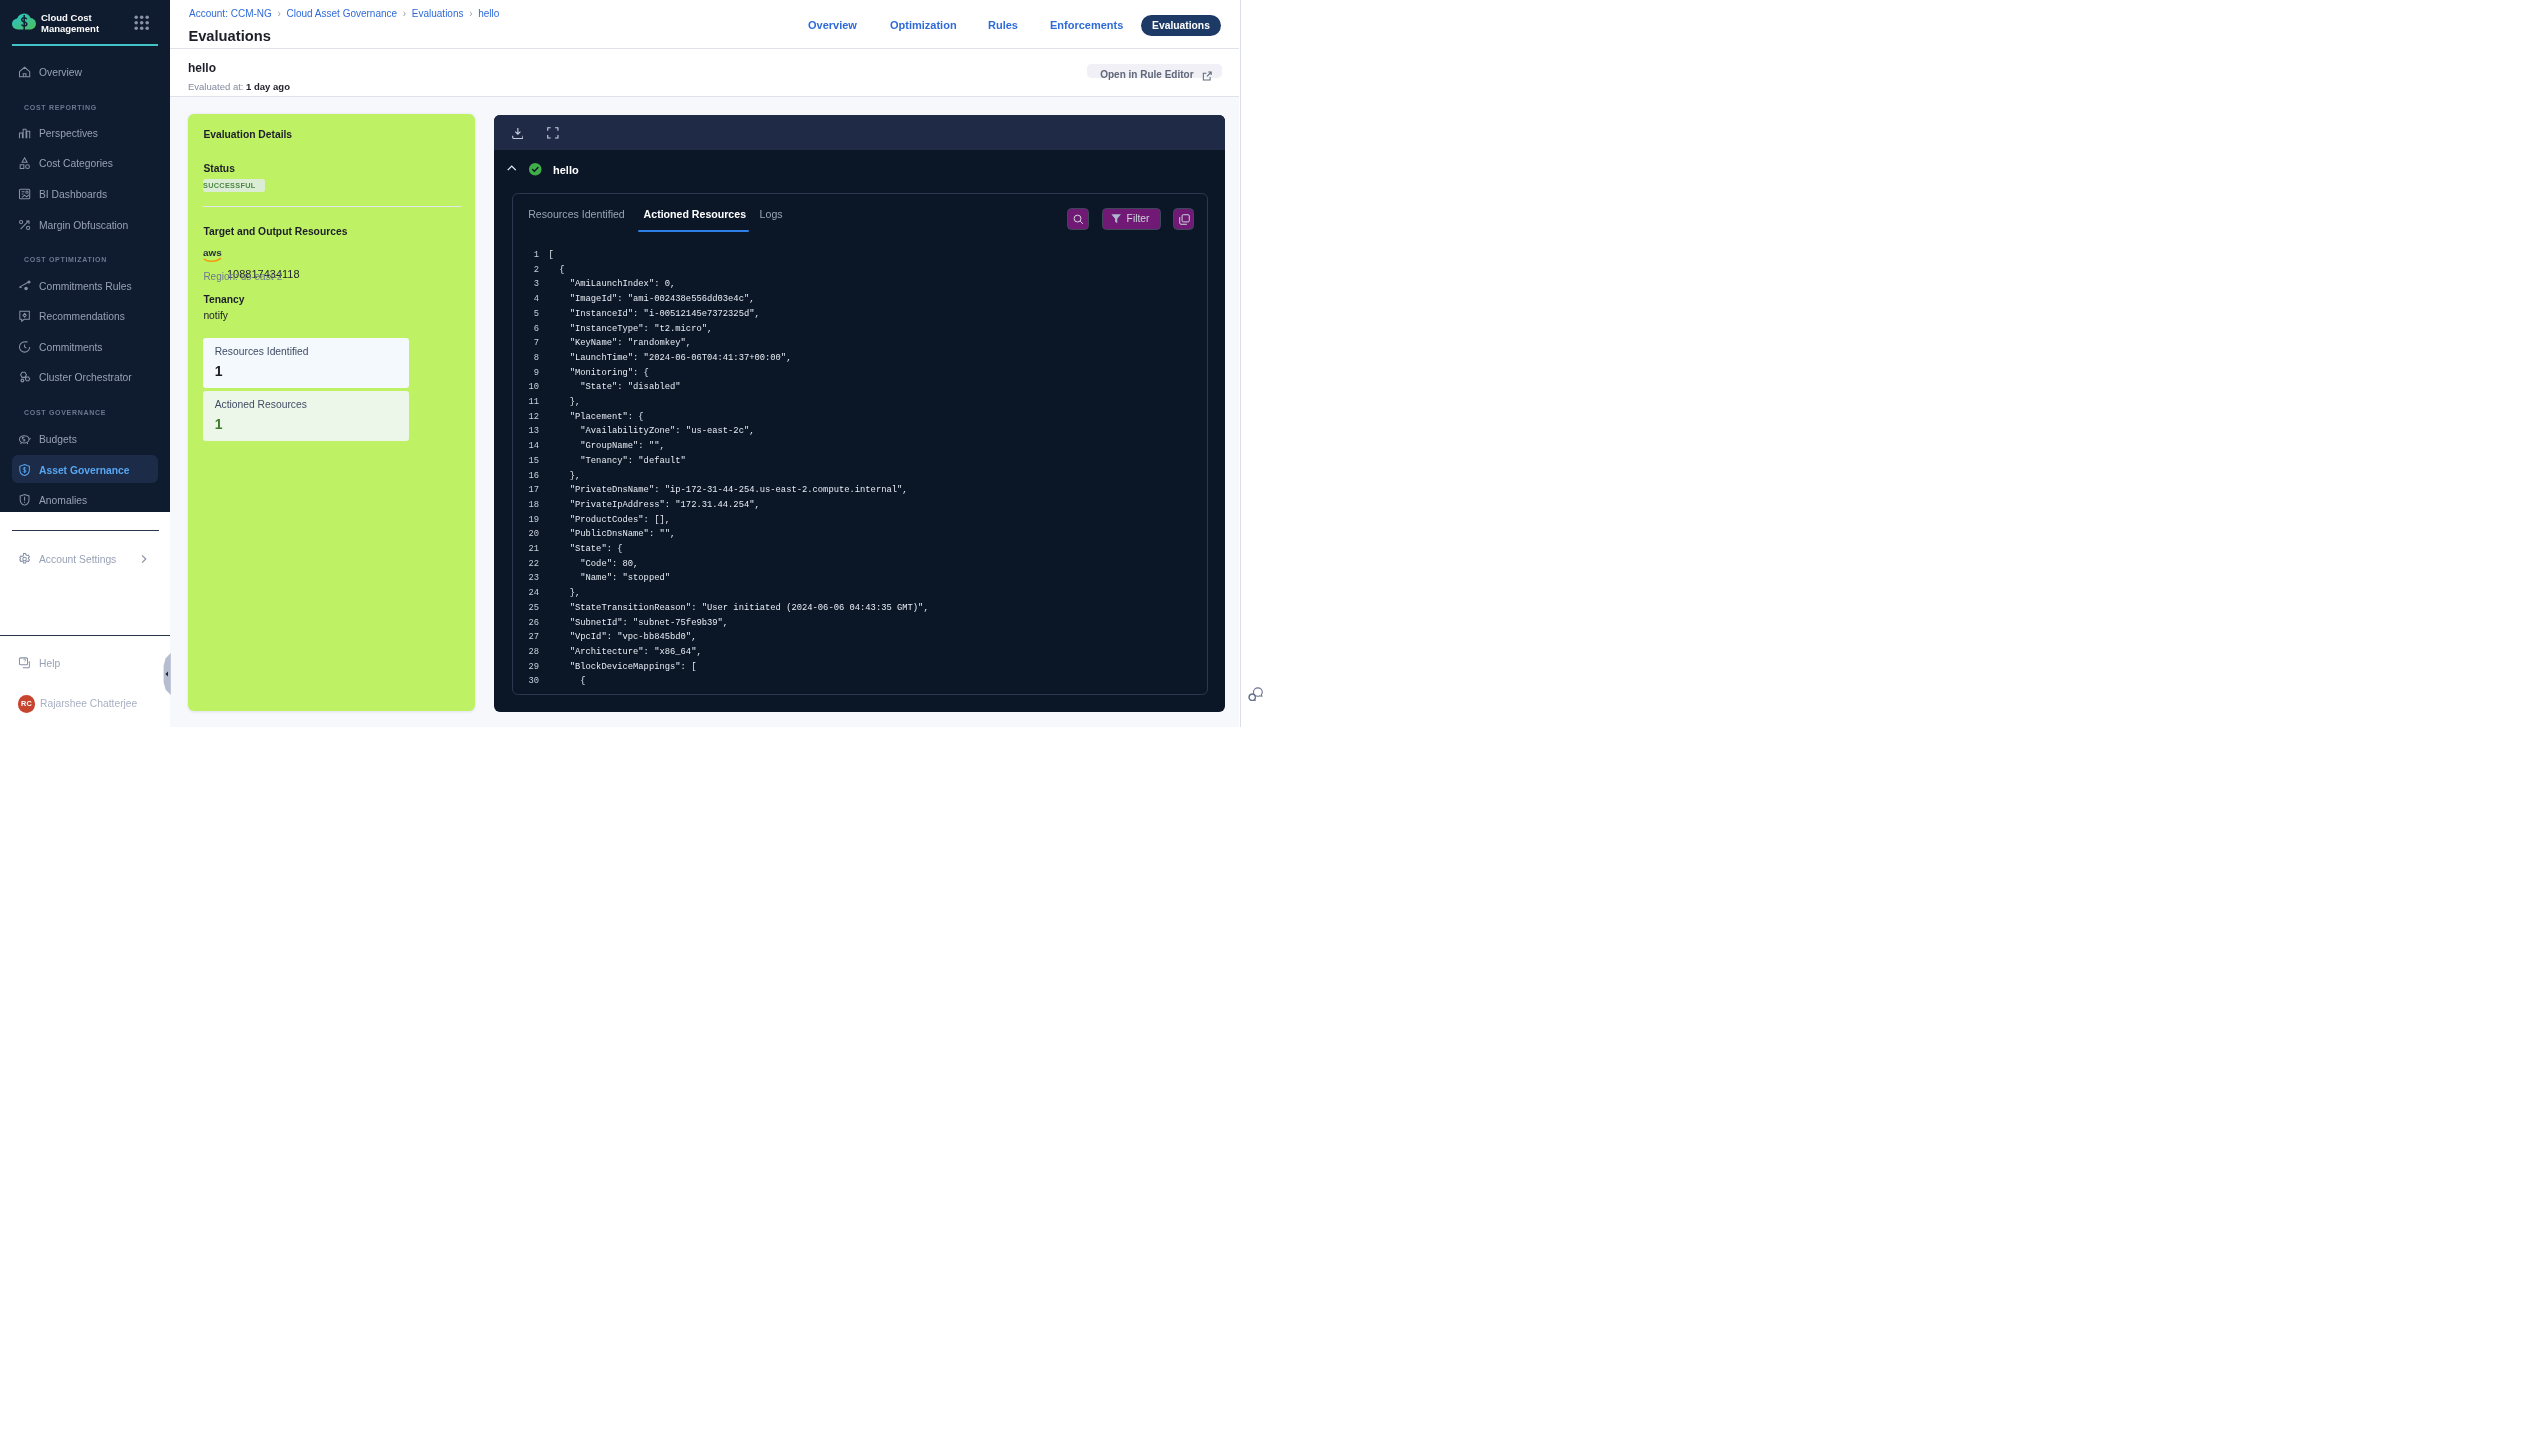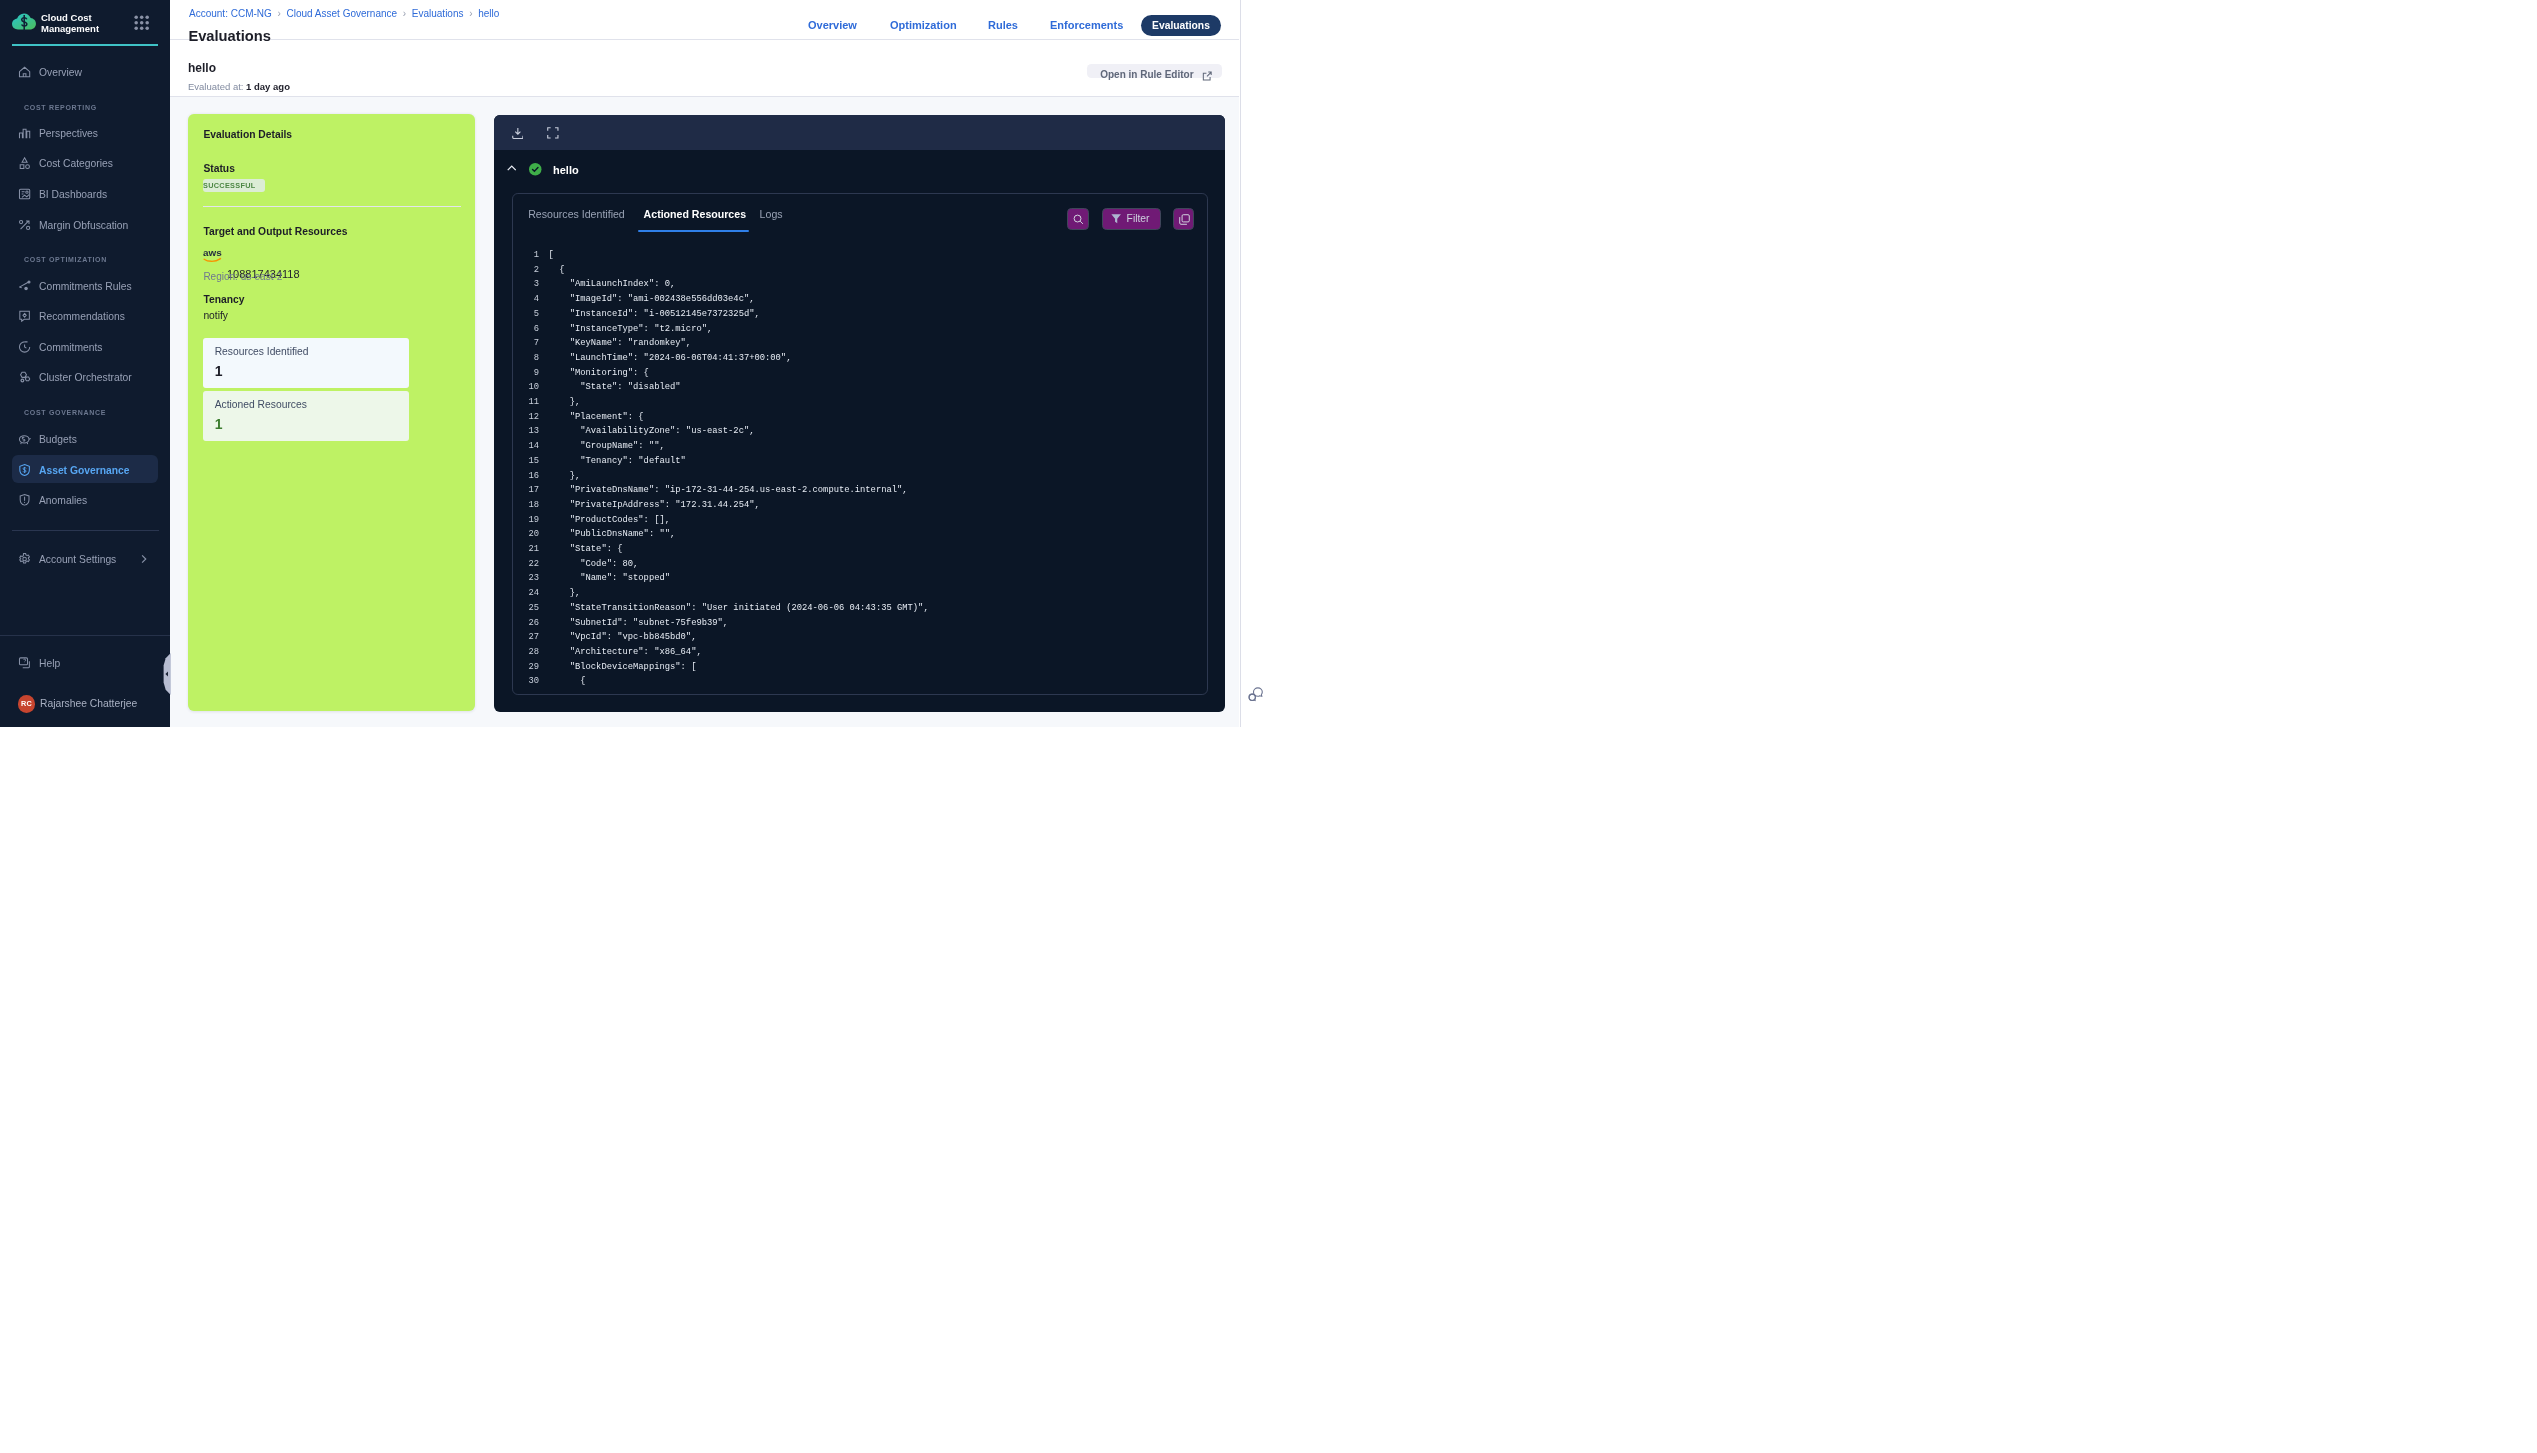--- a/index.html
+++ b/index.html
@@ -2,31 +2,31 @@
 <html style="font-size:11.7px"><head>
 <meta charset="utf-8">
 <style>
 * { margin:0; padding:0; box-sizing:border-box; }
 html,body { width:1269px; height:727px; overflow:hidden; background:#fff;
   font-family:"Liberation Sans", sans-serif; }
 .abs { position:absolute; }
 #page { position:relative; width:1269px; height:727px; }
 
 
-#sidebar { position:absolute; left:0; top:0; width:170px; height:727px; background:#0F1B2E; }
+#sidebar { position:absolute; left:0; top:0; width:170px; height:512px; background:#0F1B2E; }
 .navitem { position:absolute; left:0; width:170px; height:31px; }
 .navitem .ic { position:absolute; left:17.6px; top:50%; transform:translateY(-50%); width:13.2px; height:13.2px; }
 .navitem .lb { position:absolute; left:39px; top:50%; transform:translateY(-50%);
   font-size:10.3px; color:#98A1B6; white-space:nowrap; }
 .navsec { position:absolute; left:24px; transform:translateY(-50%); font-size:7px;
   letter-spacing:0.7px; color:#6C7890; white-space:nowrap; font-weight:bold; }
 .sdiv { position:absolute; left:11.7px; width:147px; height:0.7px; background:#2A3650; }
 
 
-#topbar { position:absolute; left:170px; top:0; width:1069px; height:40px; background:#fff;
+#topbar { position:absolute; left:170px; top:0; width:1069px; height:49px; background:#fff;
   border-bottom:0.7px solid #E0E2EB; }
 #subbar { position:absolute; left:170px; top:51px; width:1069px; height:46px; background:#fff;
   border-bottom:0.7px solid #E0E2EB; }
 .navtab { position:absolute; top:19px; font-size:11px; font-weight:bold; color:#2F6BD8; white-space:nowrap; }
 
 
 #content { position:absolute; left:170px; top:97px; width:1069px; height:630px; background:#F6F8FB; }
 #rightstrip { position:absolute; left:1240px; top:0; width:29px; height:727px; background:#fff;
   border-left:0.7px solid #DCDEE8; }
 

